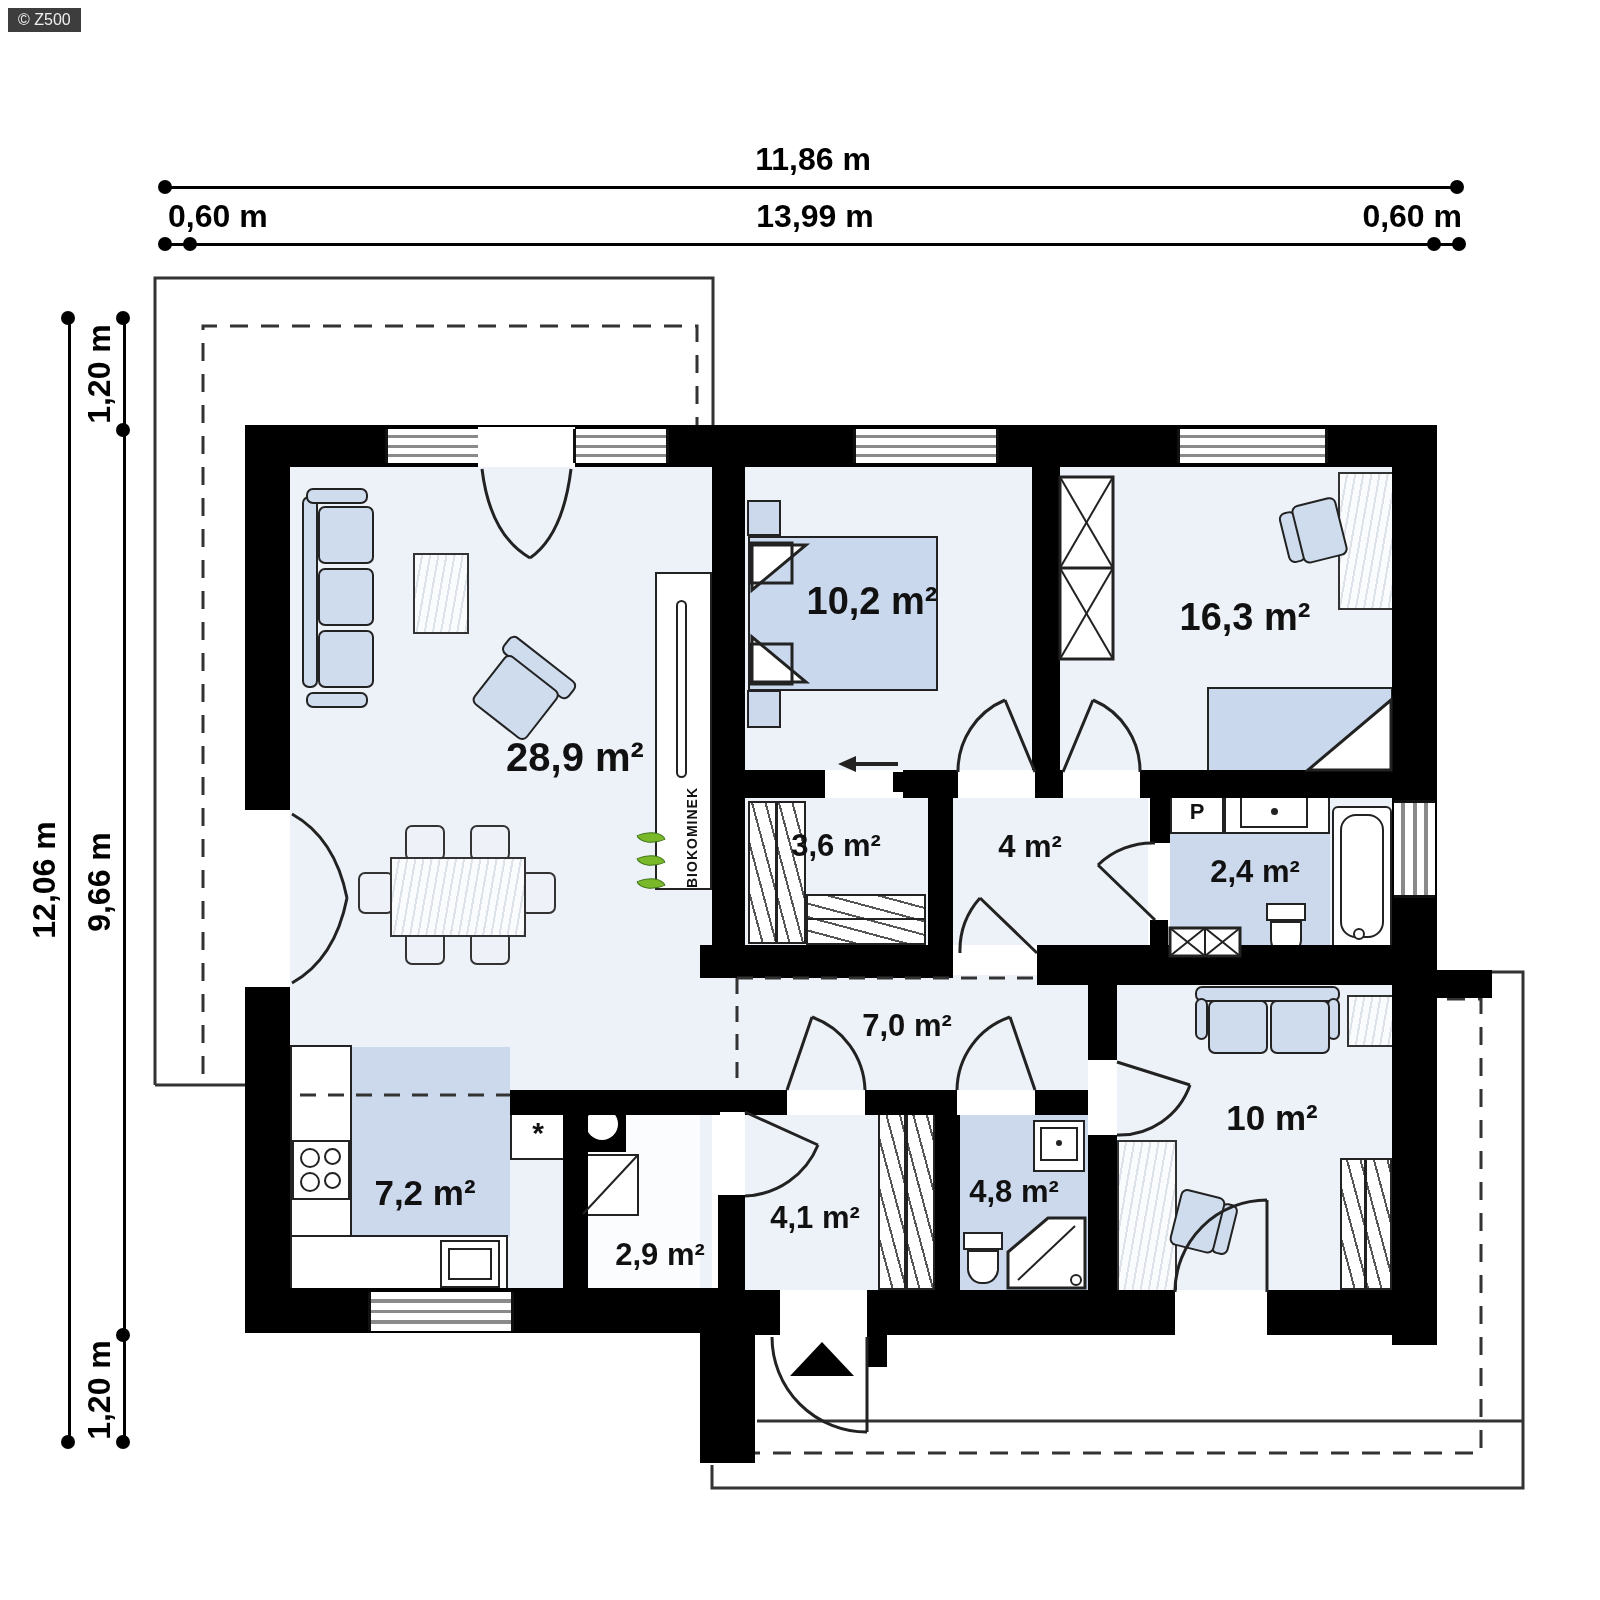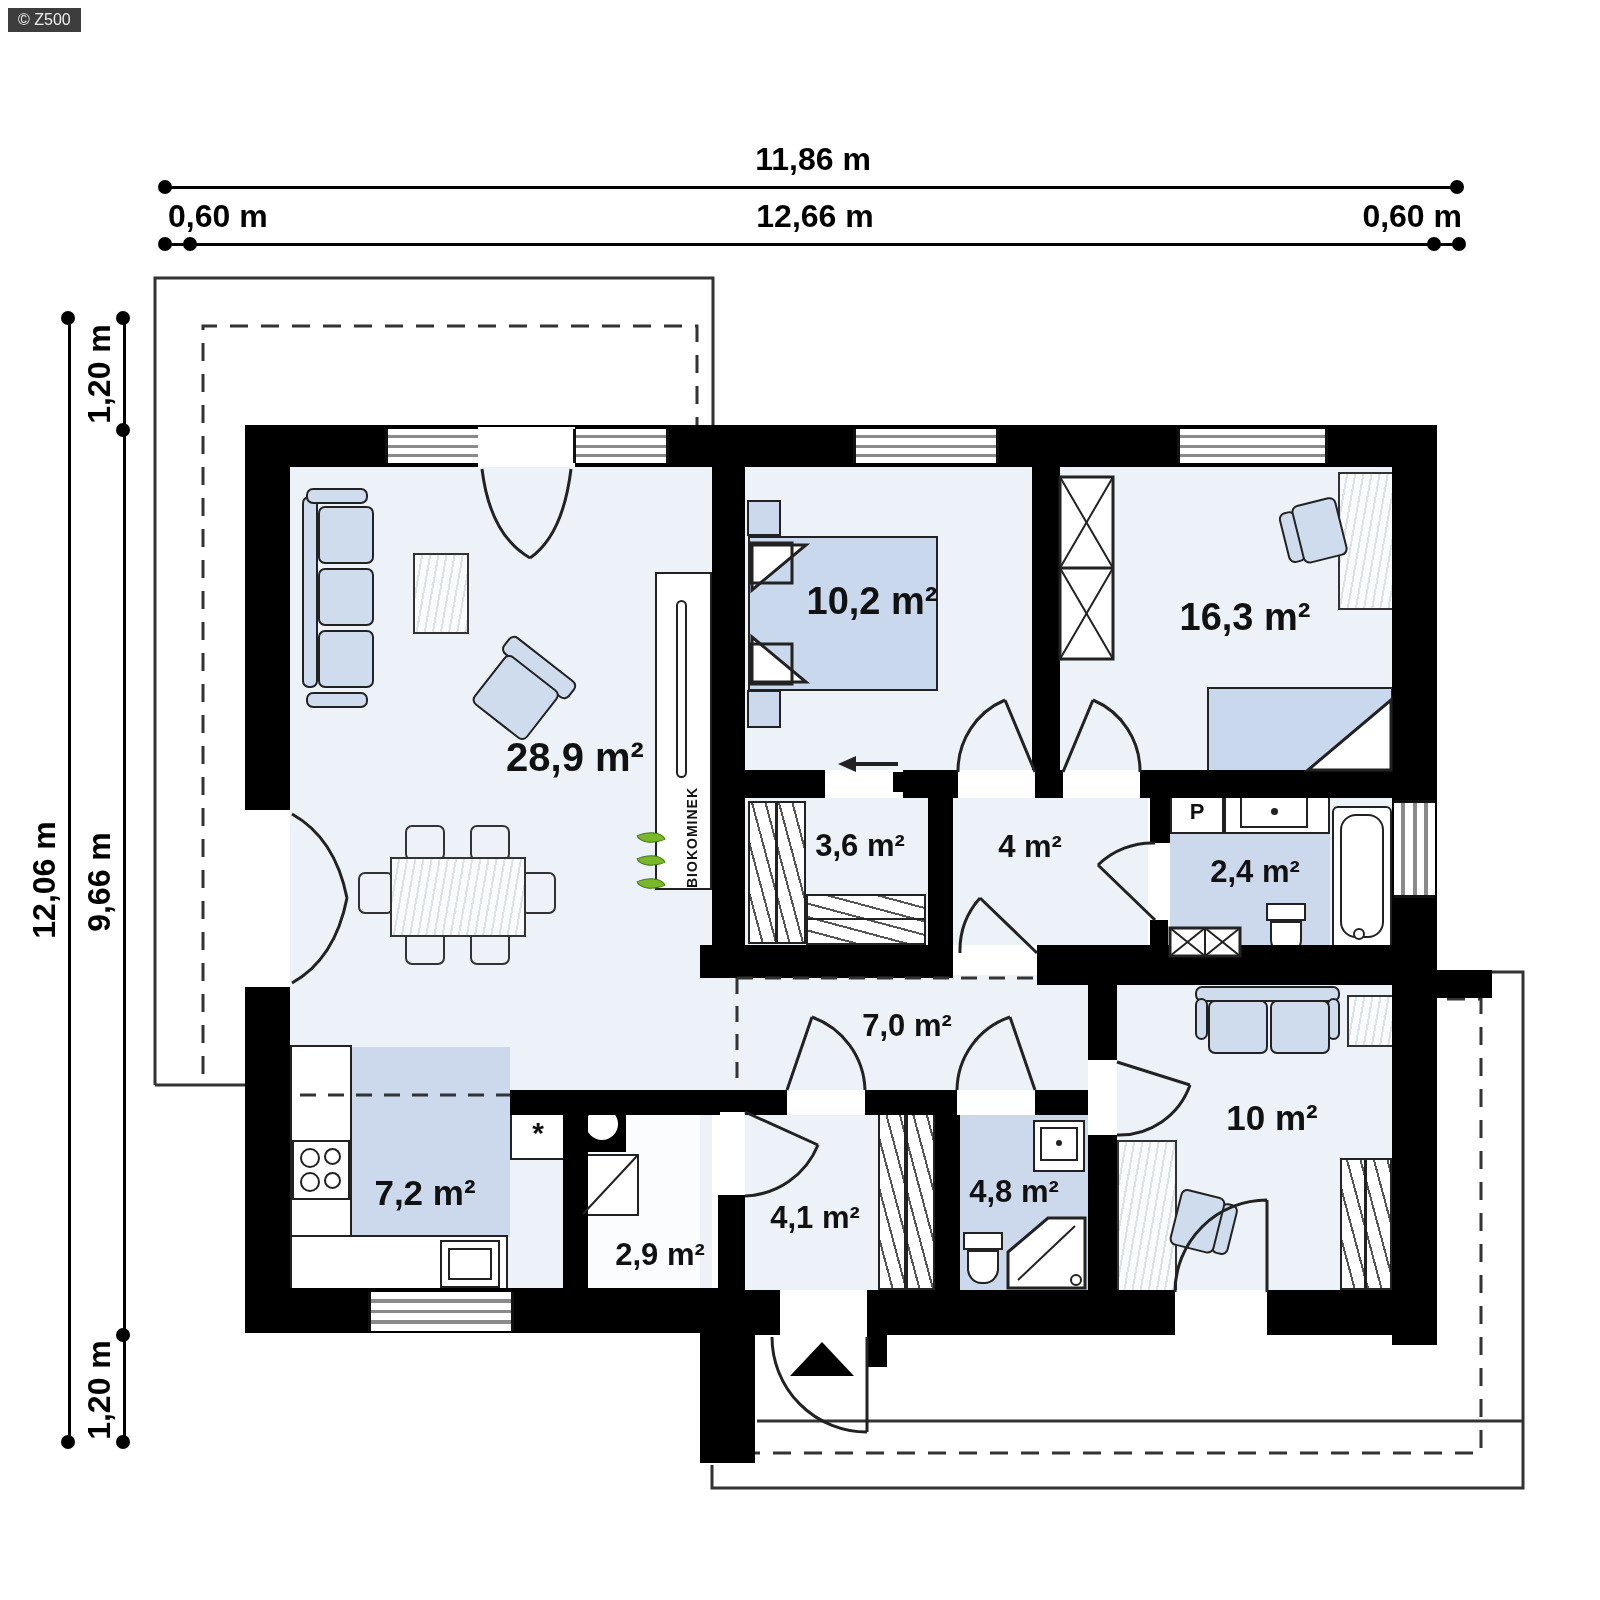--- a/index.html
+++ b/index.html
@@ -257,42 +257,42 @@
     <line x1="1018" y1="1280" x2="1075" y2="1226" stroke="#222" stroke-width="2"></line>
     <circle cx="1076" cy="1280" r="5" fill="none" stroke="#222" stroke-width="2"></circle>
 
     <path d="M300,1095 L510,1095" stroke="#333" stroke-width="3" stroke-dasharray="16 12" fill="none"></path>
     <path d="M737,978 L737,1088 M737,978 L1037,978" stroke="#333" stroke-width="3" stroke-dasharray="16 12" fill="none"></path>
   </svg>
 
   <div class="lbl" style="left:575px;top:757px;font-size:40px;">28,9 m²</div>
   <div class="lbl" style="left:872px;top:601px;font-size:38px;">10,2 m²</div>
   <div class="lbl" style="left:1245px;top:617px;font-size:38px;">16,3 m²</div>
-  <div class="lbl" style="left:860px;top:846px;font-size:31px;">3,6 m²</div>
+  <div class="lbl" style="left:836px;top:846px;font-size:31px;">3,6 m²</div>
   <div class="lbl" style="left:1030px;top:847px;font-size:31px;">4 m²</div>
   <div class="lbl" style="left:1255px;top:872px;font-size:31px;">2,4 m²</div>
   <div class="lbl" style="left:907px;top:1026px;font-size:31px;">7,0 m²</div>
   <div class="lbl" style="left:1272px;top:1118px;font-size:35px;">10 m²</div>
   <div class="lbl" style="left:425px;top:1193px;font-size:35px;">7,2 m²</div>
   <div class="lbl" style="left:660px;top:1255px;font-size:31px;">2,9 m²</div>
   <div class="lbl" style="left:815px;top:1218px;font-size:31px;">4,1 m²</div>
   <div class="lbl" style="left:1014px;top:1192px;font-size:31px;">4,8 m²</div>
 
   <div class="dim-line-h" style="left:165px;top:186px;width:1292px;"></div>
   <div class="dot" style="left:158px;top:180px;"></div>
   <div class="dot" style="left:1450px;top:180px;"></div>
   <div class="dlbl" style="left:813px;top:141px;transform:translateX(-50%);">11,86 m</div>
 
   <div class="dim-line-h" style="left:165px;top:243px;width:1294px;"></div>
   <div class="dot" style="left:158px;top:237px;"></div>
   <div class="dot" style="left:183px;top:237px;"></div>
   <div class="dot" style="left:1427px;top:237px;"></div>
   <div class="dot" style="left:1452px;top:237px;"></div>
   <div class="dlbl" style="left:168px;top:198px;">0,60 m</div>
-  <div class="dlbl" style="left:815px;top:198px;transform:translateX(-50%);">12,66 m</div>
+  <div class="dlbl" style="left:815px;top:198px;transform:translateX(-50%);">13,99 m</div>
   <div class="dlbl" style="left:1462px;top:198px;transform:translateX(-100%);">0,60 m</div>
 
   <div class="dim-line-v" style="left:68px;top:318px;height:1124px;"></div>
   <div class="dot" style="left:61px;top:311px;"></div>
   <div class="dot" style="left:61px;top:1435px;"></div>
   <div class="dlbl rot" style="left:44px;top:880px;">12,06 m</div>
 
   <div class="dim-line-v" style="left:123px;top:318px;height:1124px;"></div>
   <div class="dot" style="left:116px;top:311px;"></div>
   <div class="dot" style="left:116px;top:423px;"></div>

